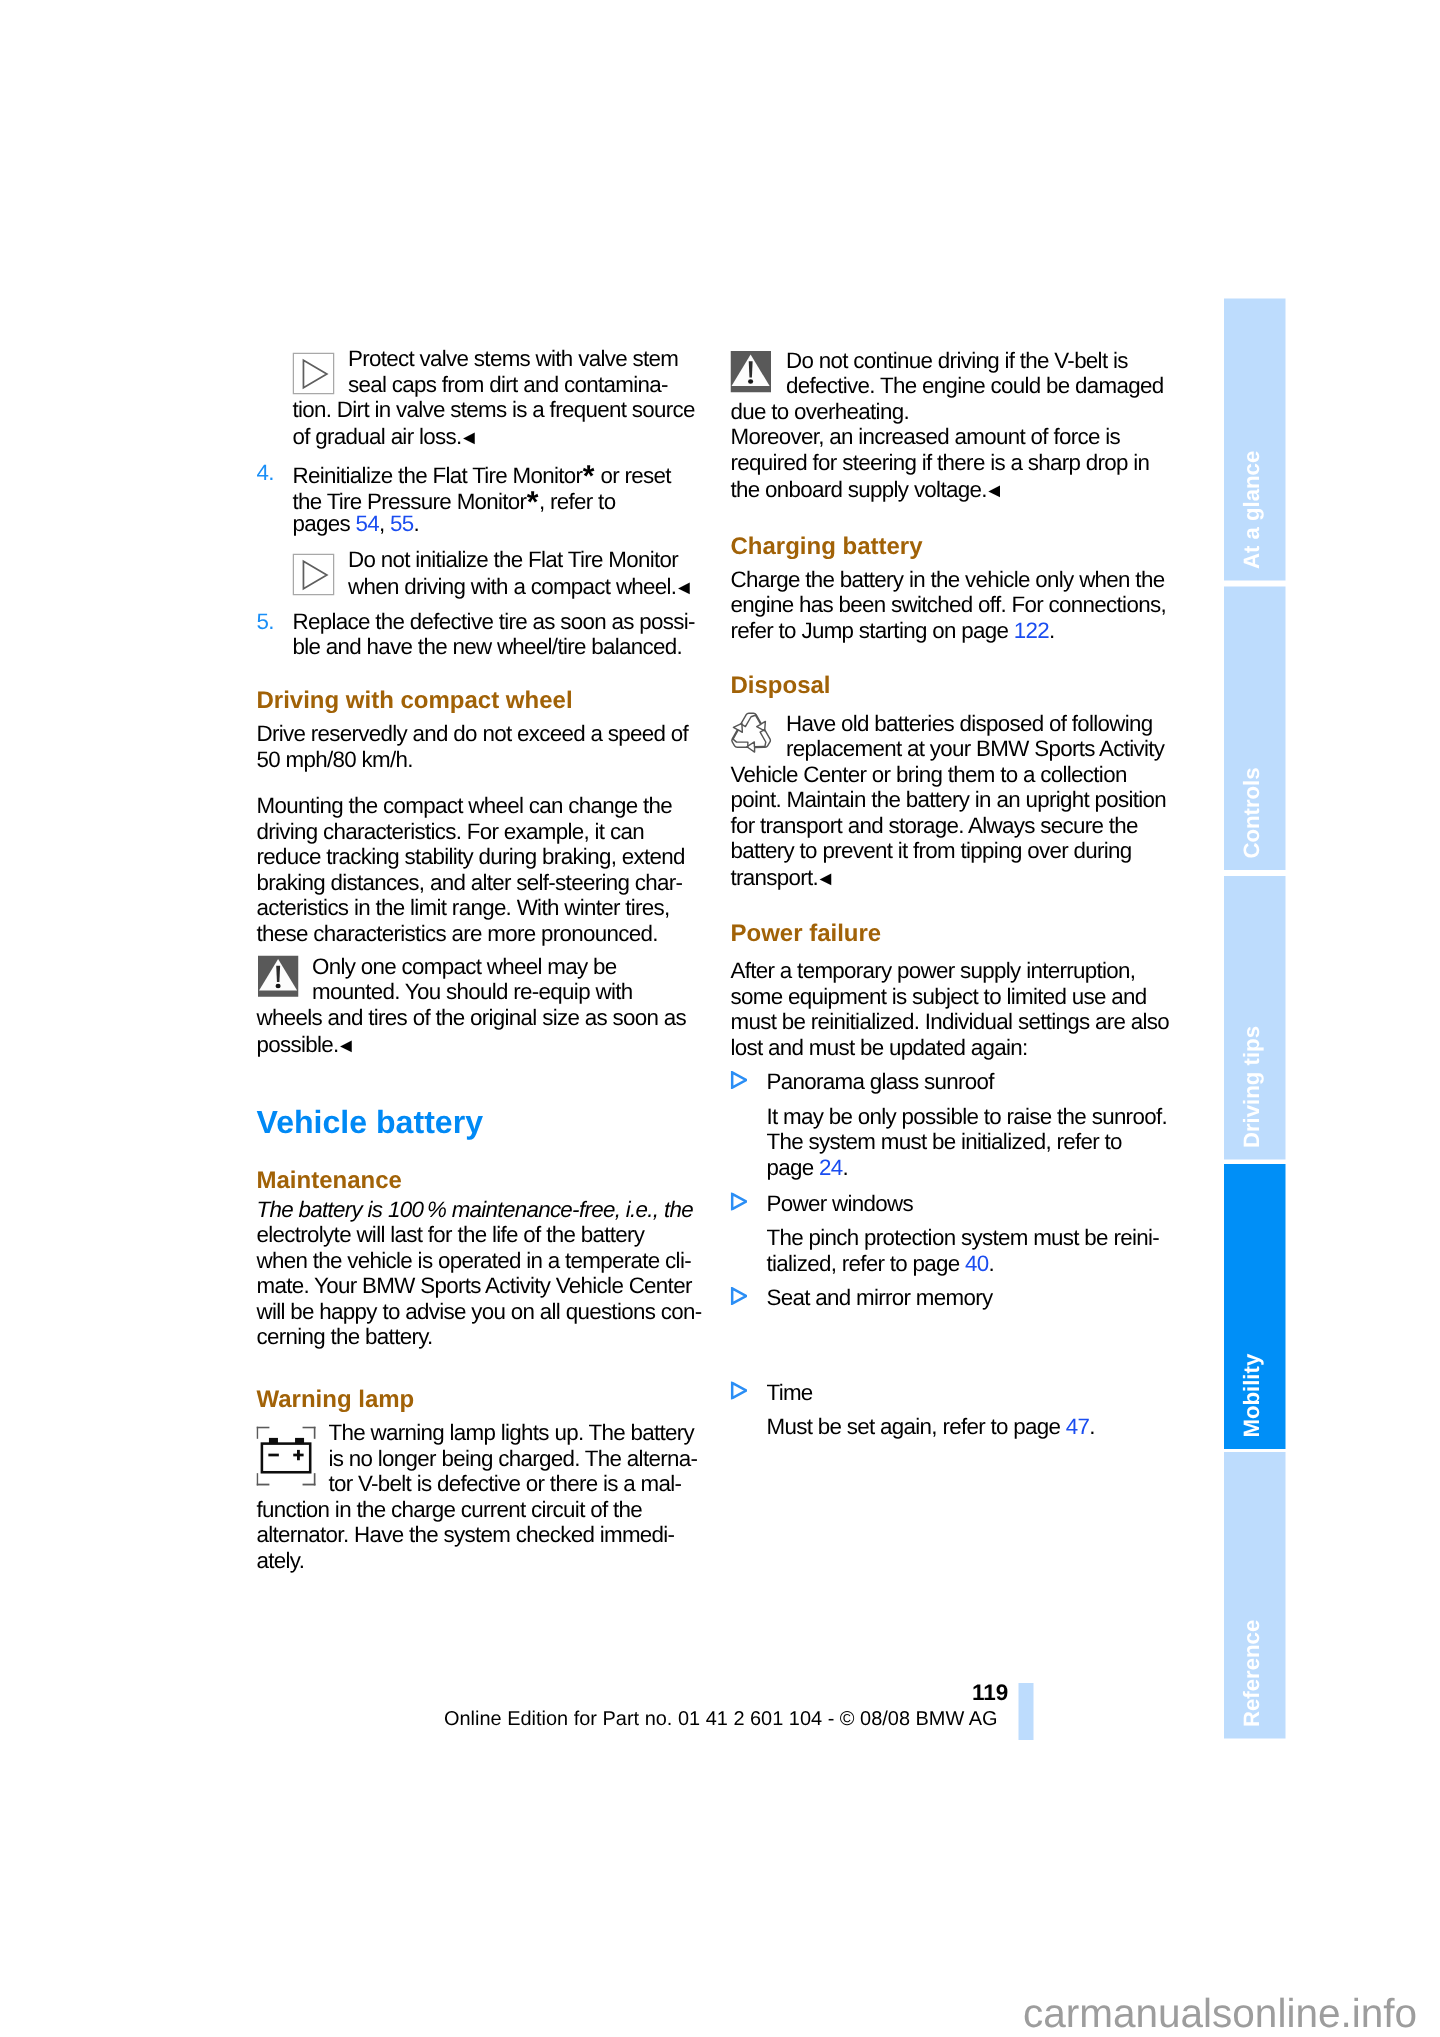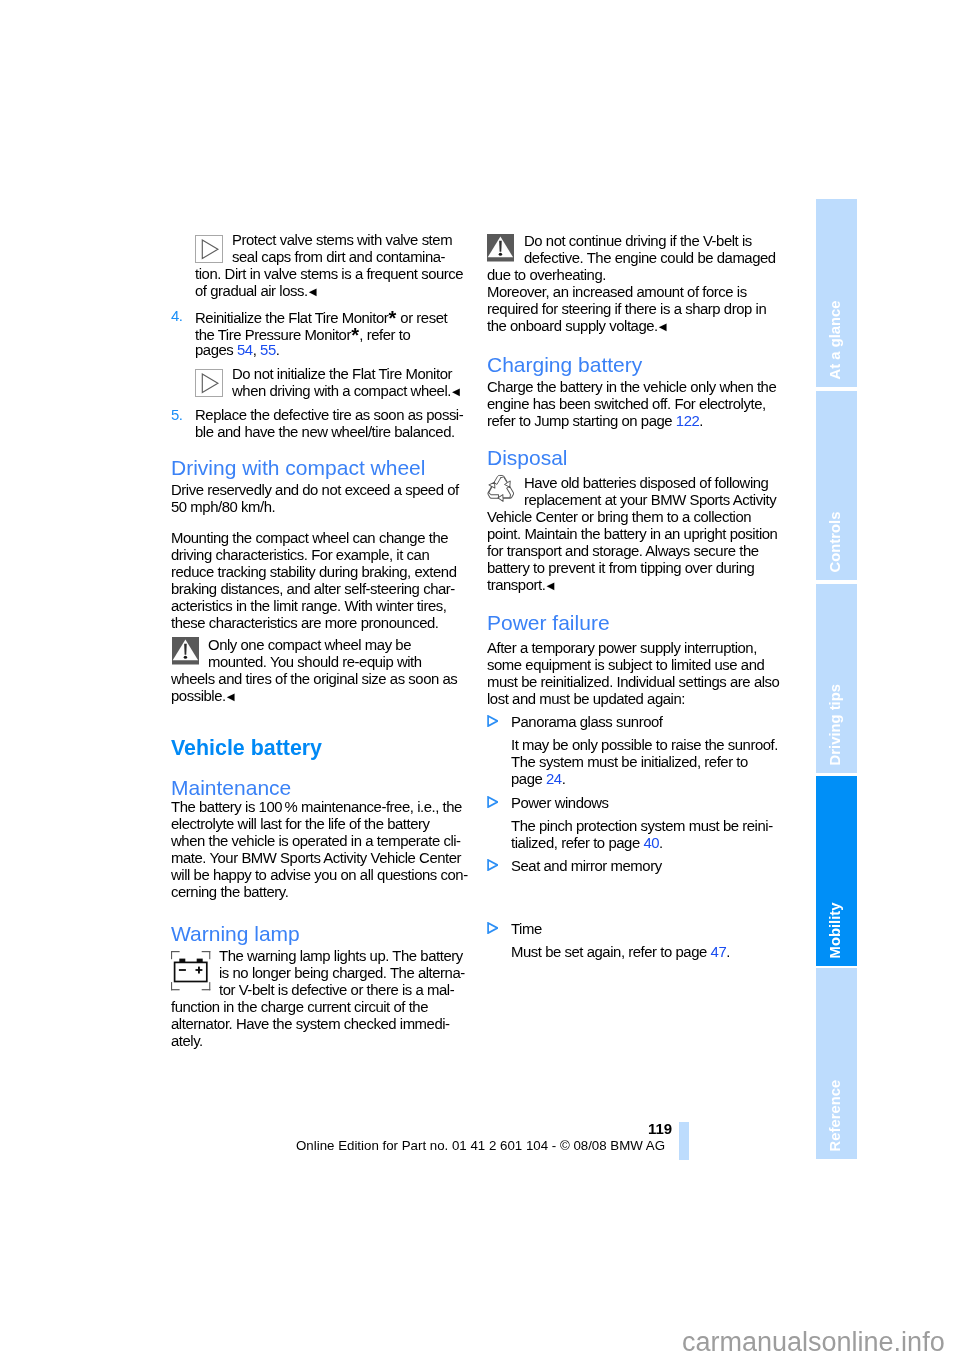--- a/index.html
+++ b/index.html
@@ -3,21 +3,21 @@
 <meta charset="utf-8">
 <style>
   html,body{margin:0;padding:0;background:#fff;}
   body{width:960px;height:1358px;font-family:"Liberation Sans",sans-serif;
        -webkit-font-smoothing:antialiased;text-rendering:optimizeLegibility;}
   .page{position:relative;width:960px;height:1358px;overflow:hidden;background:#fff;}
 
   .blk{position:absolute;}
   .ln{font-size:14.9px;letter-spacing:-0.45px;height:17px;line-height:17px;color:#000;white-space:nowrap;}
   .h1{font-size:21.4px;line-height:21.4px;font-weight:bold;color:#0089f5;letter-spacing:0px;white-space:nowrap;}
-  .h2{font-size:21px;line-height:16px;font-weight:normal;color:#3b82f6;letter-spacing:0px;white-space:nowrap;}
+  .h2{font-size:16px;line-height:16px;font-weight:bold;color:#a16207;letter-spacing:0px;white-space:nowrap;}
   .blue{color:#1a4df0;}
   .endmark{font-size:13px;letter-spacing:0;margin-left:-1.5px;position:relative;top:0px;}
   .ast{font-weight:bold;font-size:20px;position:relative;top:2.0px;letter-spacing:0;margin:0 0.3px;}
   .num{position:absolute;left:-24px;top:0;color:#1a8ff7;font-size:14.9px;letter-spacing:-0.45px;line-height:17px;}
   .ic{position:absolute;}
 
   .tabs{position:absolute;width:41px;}
   .tab{position:absolute;left:0;width:41px;background:#bddcfd;box-sizing:border-box;overflow:hidden;}
   .tab.active{background:#008ff7;}
   .tab span{position:absolute;left:0;top:0;width:200px;color:#fff;font-weight:bold;font-size:14.8px;
@@ -99,21 +99,21 @@
         <div class="ln" style="margin-left: 37px;"><span>Only one compact wheel may be</span></div>
         <div class="ln" style="margin-left: 37px;"><span>mounted. You should re-equip with</span></div>
         <div class="ln" style="margin-left: 0px;"><span>wheels and tires of the original size as soon as</span></div>
         <div class="ln" style="margin-left: 0px;"><span>possible.</span><span class="endmark">◄</span></div>
       </div>
   </div>
 
   <div class="blk h1" style="left:171px;top:738px;">Vehicle battery</div>
   <div class="blk h2" style="left:171px;top:780px;">Maintenance</div>
   <div class="blk" style="left:171px;top:799px;">
-      <div class="ln" style="margin-left: 0px;"><span>The battery is 100 % maintenance-free, i.e., the</span></div>
+      <div class="ln" style="margin-left: 0px; font-style: italic;"><span>The battery is 100 % maintenance-free, i.e., the</span></div>
       <div class="ln"><span>electrolyte will last for the life of the battery</span></div>
       <div class="ln"><span>when the vehicle is operated in a temperate cli-</span></div>
       <div class="ln"><span>mate. Your BMW Sports Activity Vehicle Center</span></div>
       <div class="ln"><span>will be happy to advise you on all questions con-</span></div>
       <div class="ln"><span>cerning the battery.</span></div>
     </div>
 
   <div class="blk h2" style="left:171px;top:926px;">Warning lamp</div>
   <div class="blk" style="left:487px;top:233px;">
     <svg class="ic" style="left:0px;top:1px;" width="27" height="27.5" viewBox="0 0 27 27.5">
@@ -157,21 +157,21 @@
         <div class="ln" style="margin-left: 48px;"><span>tor V-belt is defective or there is a mal-</span></div>
         <div class="ln" style="margin-left: 0px;"><span>function in the charge current circuit of the</span></div>
         <div class="ln" style="margin-left: 0px;"><span>alternator. Have the system checked immedi-</span></div>
         <div class="ln" style="margin-left: 0px;"><span>ately.</span></div>
       </div>
   </div>
 
   <div class="blk h2" style="left:487px;top:357px;">Charging battery</div>
   <div class="blk" style="left:487px;top:379px;">
       <div class="ln" style="margin-left: 0px;"><span>Charge the battery in the vehicle only when the</span></div>
-      <div class="ln"><span>engine has been switched off. For electrolyte,</span></div>
+      <div class="ln"><span>engine has been switched off. For connections,</span></div>
       <div class="ln"><span>refer to Jump starting on page </span><span class="blue">122</span><span>.</span></div>
     </div>
 
   <div class="blk h2" style="left:487px;top:450px;">Disposal</div>
   <div class="blk" style="left:487px;top:475px;">
     <svg class="ic" style="left:-2.2px;top:-1.6px;" width="31.5" height="31.5" viewBox="0 0 27 28">
       <g fill="none" stroke="#555" stroke-width="0.85" stroke-linejoin="round" stroke-linecap="round">
         <path id="recyc-arrow" d="M13.45 4.3 L10.1 10.1 L7.45 8.55 L10.6 3.1 Q11.15 2.2 12.15 2.2 L14.9 2.2 Q15.9 2.2 16.45 3.1 L19.55 8.45 L21.95 7.05 L21.5 12.6 L16.8 10.2 L19.2 8.8 L16.05 3.4 L13.45 4.3 Z"></path>
         <use href="#recyc-arrow" transform="rotate(120 13.5 14.3)"></use>
         <use href="#recyc-arrow" transform="rotate(240 13.5 14.3)"></use>

